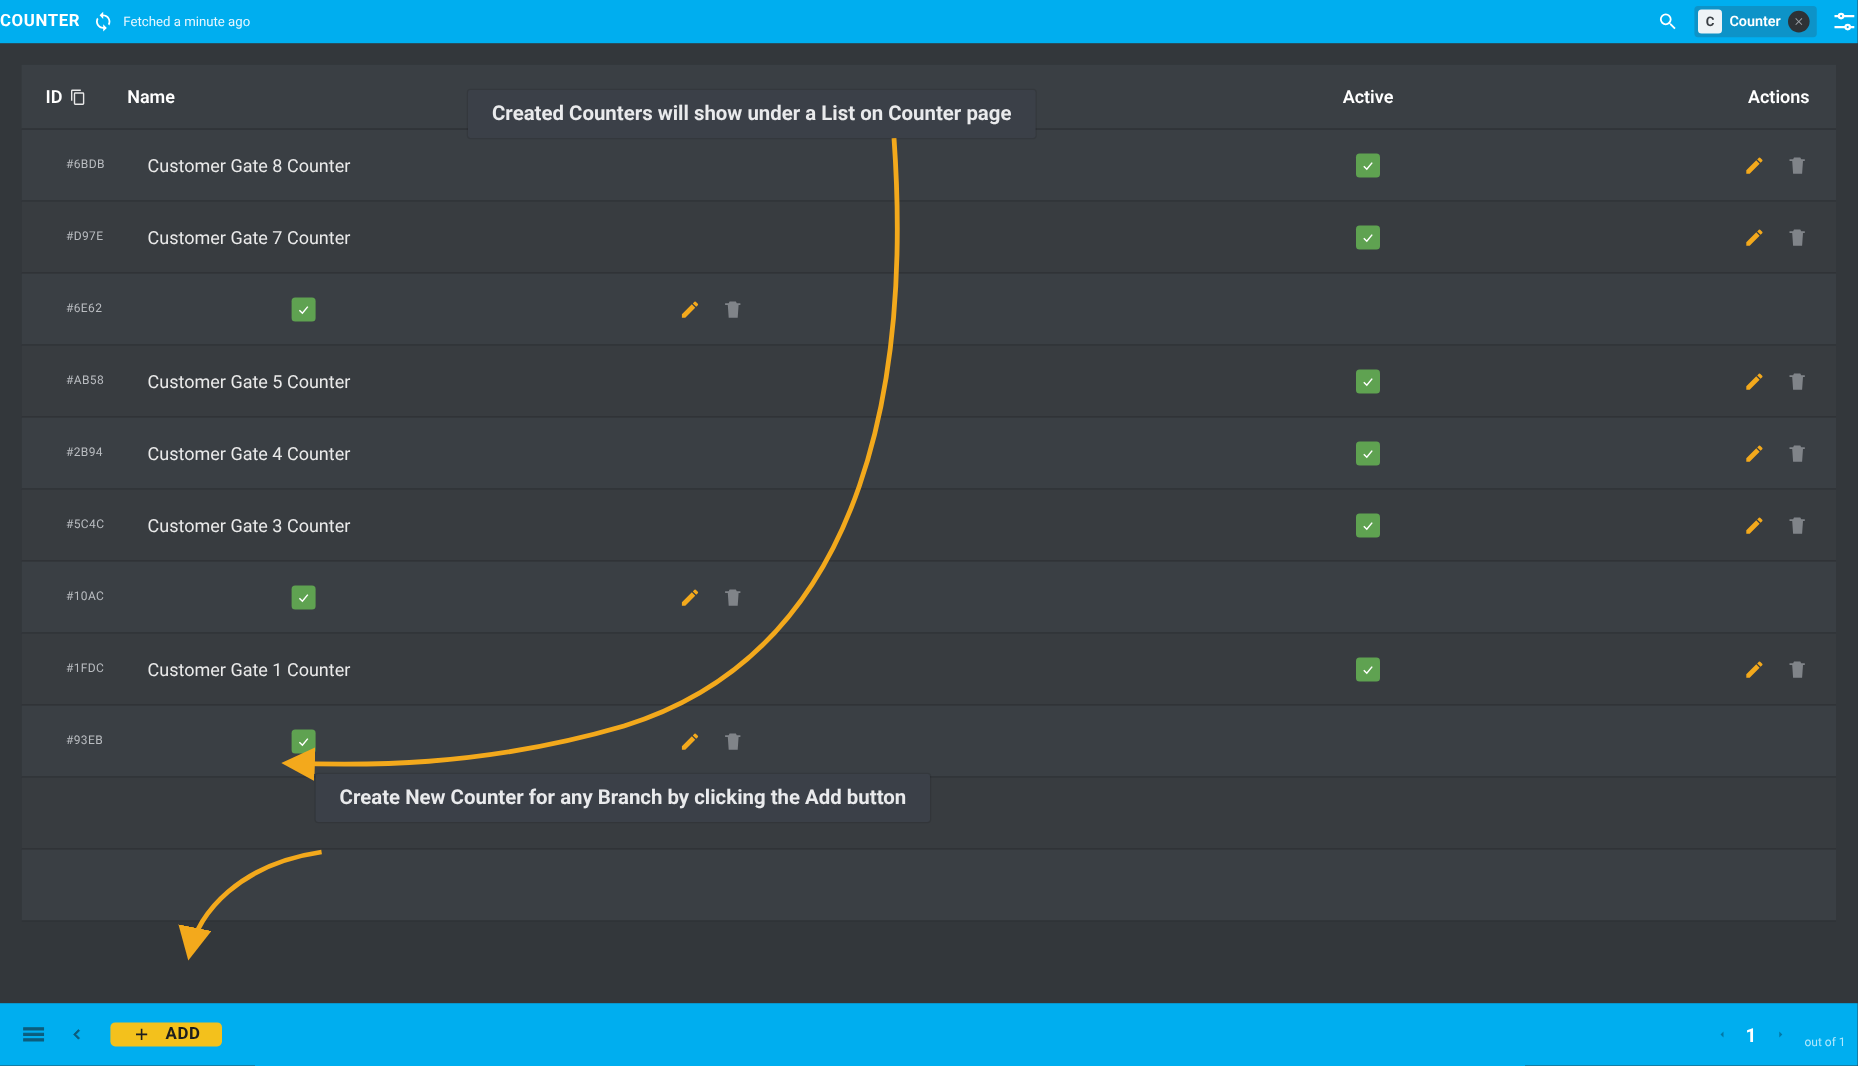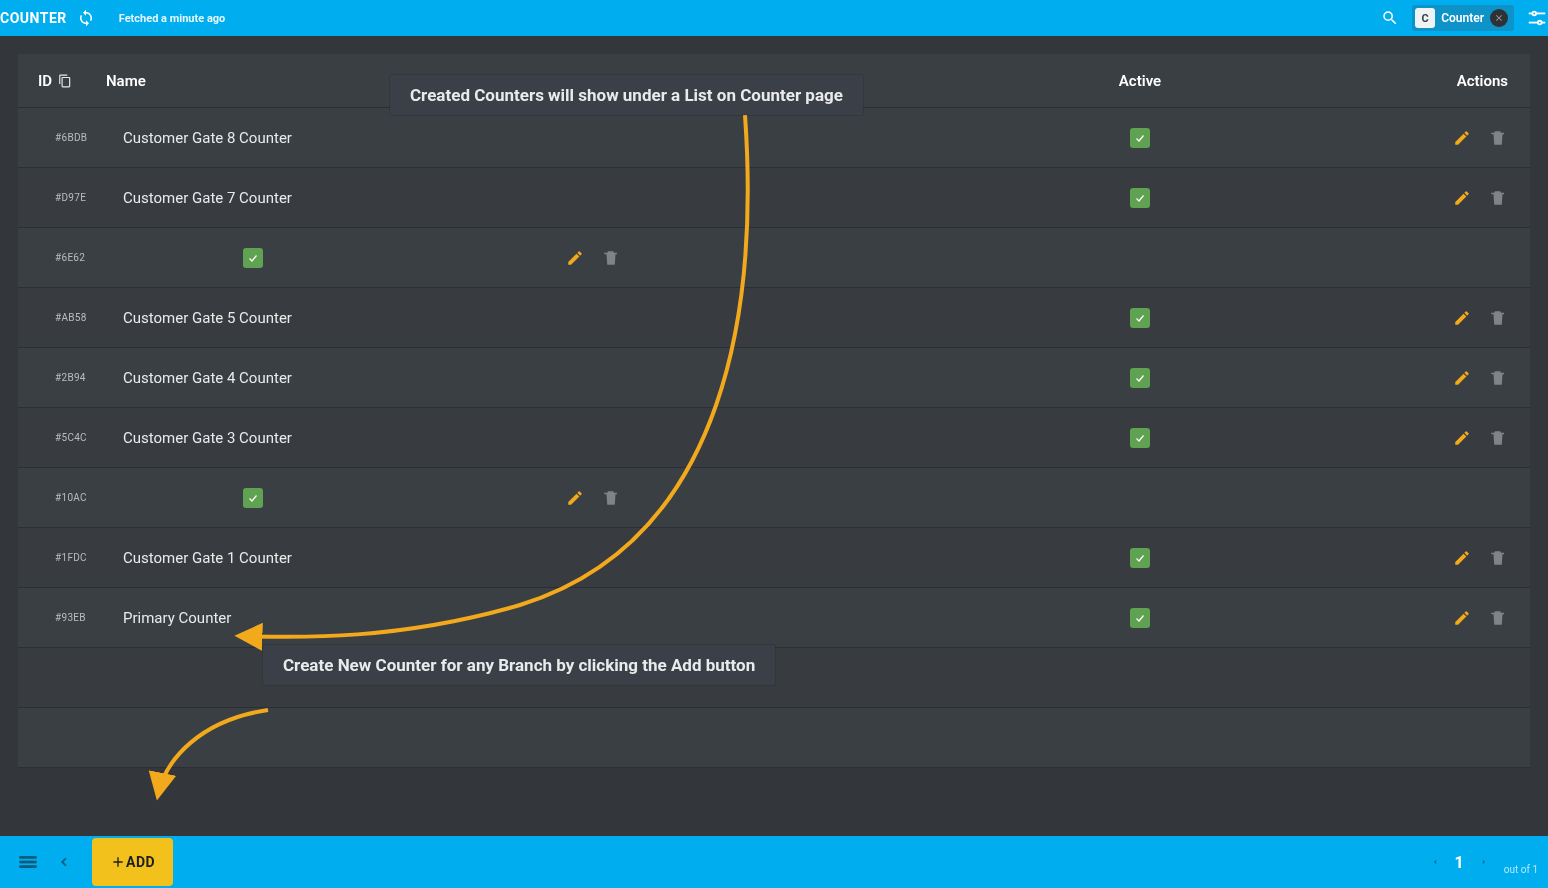--- a/index.html
+++ b/index.html
@@ -3,21 +3,21 @@
 <meta charset="utf-8">
 <style>
 * { margin:0; padding:0; box-sizing:border-box; font-family:"Segoe UI",-apple-system,Roboto,sans-serif; }
 html, body { width:1548px; height:888px; background:#33373b; color:#e8e8e8; overflow:hidden; }
 
 
 .topbar { position:absolute; top:0; left:0; right:0; height:36px; background:#00aeef; display:flex; align-items:center; padding:0 0; }
 .topbar .title { font-size:14px; font-weight:700; letter-spacing:0.5px; color:#fff; }
 .topbar .refresh-icon { margin-left:10px; display:flex; align-items:center; cursor:pointer; }
 .topbar .refresh-icon svg { width:18px; height:18px; fill:#fff; }
-.topbar .fetched { margin-left:24px; font-size:11px; font-weight:700; color:#e7f7ff; }
+.topbar .fetched { margin-left:8px; font-size:11px; font-weight:400; color:#e7f7ff; }
 .topbar .spacer { flex:1; }
 .topbar .search-icon { width:20px; height:20px; cursor:pointer; display:flex; align-items:center; justify-content:center; margin-right:12px; }
 .topbar .search-icon svg { width:18px; height:18px; fill:#fff; }
 .topbar .chip { display:flex; align-items:center; background:#0d93c8; border-radius:3px; padding:3px 6px 3px 3px; margin-right:12px; cursor:pointer; }
 .topbar .chip .chip-avatar { width:20px; height:20px; background:#eef3f6; color:#3a3f44; font-size:11px; font-weight:700; border-radius:3px; display:flex; align-items:center; justify-content:center; margin-right:6px; }
 .topbar .chip .chip-label { font-size:12px; font-weight:600; color:#fff; margin-right:6px; }
 .topbar .chip .chip-close { width:18px; height:18px; border-radius:50%; background:#2e3236; display:flex; align-items:center; justify-content:center; }
 .topbar .chip .chip-close svg { width:10px; height:10px; fill:#9aa0a6; }
 .topbar .settings-icon { width:22px; height:22px; cursor:pointer; display:flex; align-items:center; justify-content:center; }
 .topbar .settings-icon svg { width:22px; height:22px; fill:#fff; stroke:#fff; }
@@ -50,21 +50,21 @@
 
 
 .row.empty { height:60px; }
 .row.empty:nth-child(odd) { background:#3a3f44; }
 .row.empty:nth-child(even) { background:#383c40; }
 
 
 .bottombar { position:absolute; bottom:0; left:0; right:0; height:52px; background:#00aeef; display:flex; align-items:center; padding:0 10px; }
 .bottombar .icon-btn { width:36px; height:36px; display:flex; align-items:center; justify-content:center; cursor:pointer; }
 .bottombar .icon-btn svg { fill:#0c5d7d; stroke:#0c5d7d; }
-.addbtn { margin-left:10px; height:48px; padding:0 18px; background:#f3c11c; border-radius:4px; display:flex; align-items:center; gap:0; cursor:pointer; font-weight:700; font-size:14px; color:#1e1e1e; letter-spacing:0.5px; }
+.addbtn { margin-left:10px; height:20px; padding:0 18px; background:#f3c11c; border-radius:4px; display:flex; align-items:center; gap:12px; cursor:pointer; font-weight:700; font-size:14px; color:#1e1e1e; letter-spacing:0.5px; }
 .addbtn svg { width:16px; height:16px; fill:#1e1e1e; }
 .bottombar .spacer { flex:1; }
 .pager { display:flex; align-items:center; gap:12px; color:#fff; }
 .pager .arrow { width:16px; height:16px; display:flex; align-items:center; justify-content:center; cursor:pointer; opacity:0.55; }
 .pager .arrow svg { width:10px; height:10px; fill:#044b68; }
 .pager .pagenum { font-size:16px; font-weight:700; color:#fff; }
 .pager .outof { font-size:10px; color:#d2f3ff; opacity:0.85; margin-top:14px; }
 
 
 .annot-box { position:absolute; background:#3b4048; color:#e9eaec; font-size:17px; font-weight:700; padding:10px 20px; border-radius:2px; box-shadow:0 0 0 1px rgba(0,0,0,0.1); z-index:50; }
@@ -299,21 +299,20 @@
             </span>
             <span class="action-btn delete">
               <svg viewBox="0 0 24 24">
                 <path d="M6 7h12l-1 14H7L6 7zm3-4h6l1 2h4v2H3V5h4l1-2z"></path>
               </svg>
             </span>
           </div>
         </div>
         <div class="row">
           <div class="col-id">#93EB</div>
-          <div class="col-name">Primary Counter</div>
           <div class="col-active">
             <span class="checkbox">
               <svg viewBox="0 0 24 24">
                 <polyline points="5,13 10,18 19,7"></polyline>
               </svg>
             </span>
           </div>
           <div class="col-actions">
             <span class="action-btn edit">
               <svg viewBox="0 0 24 24">

